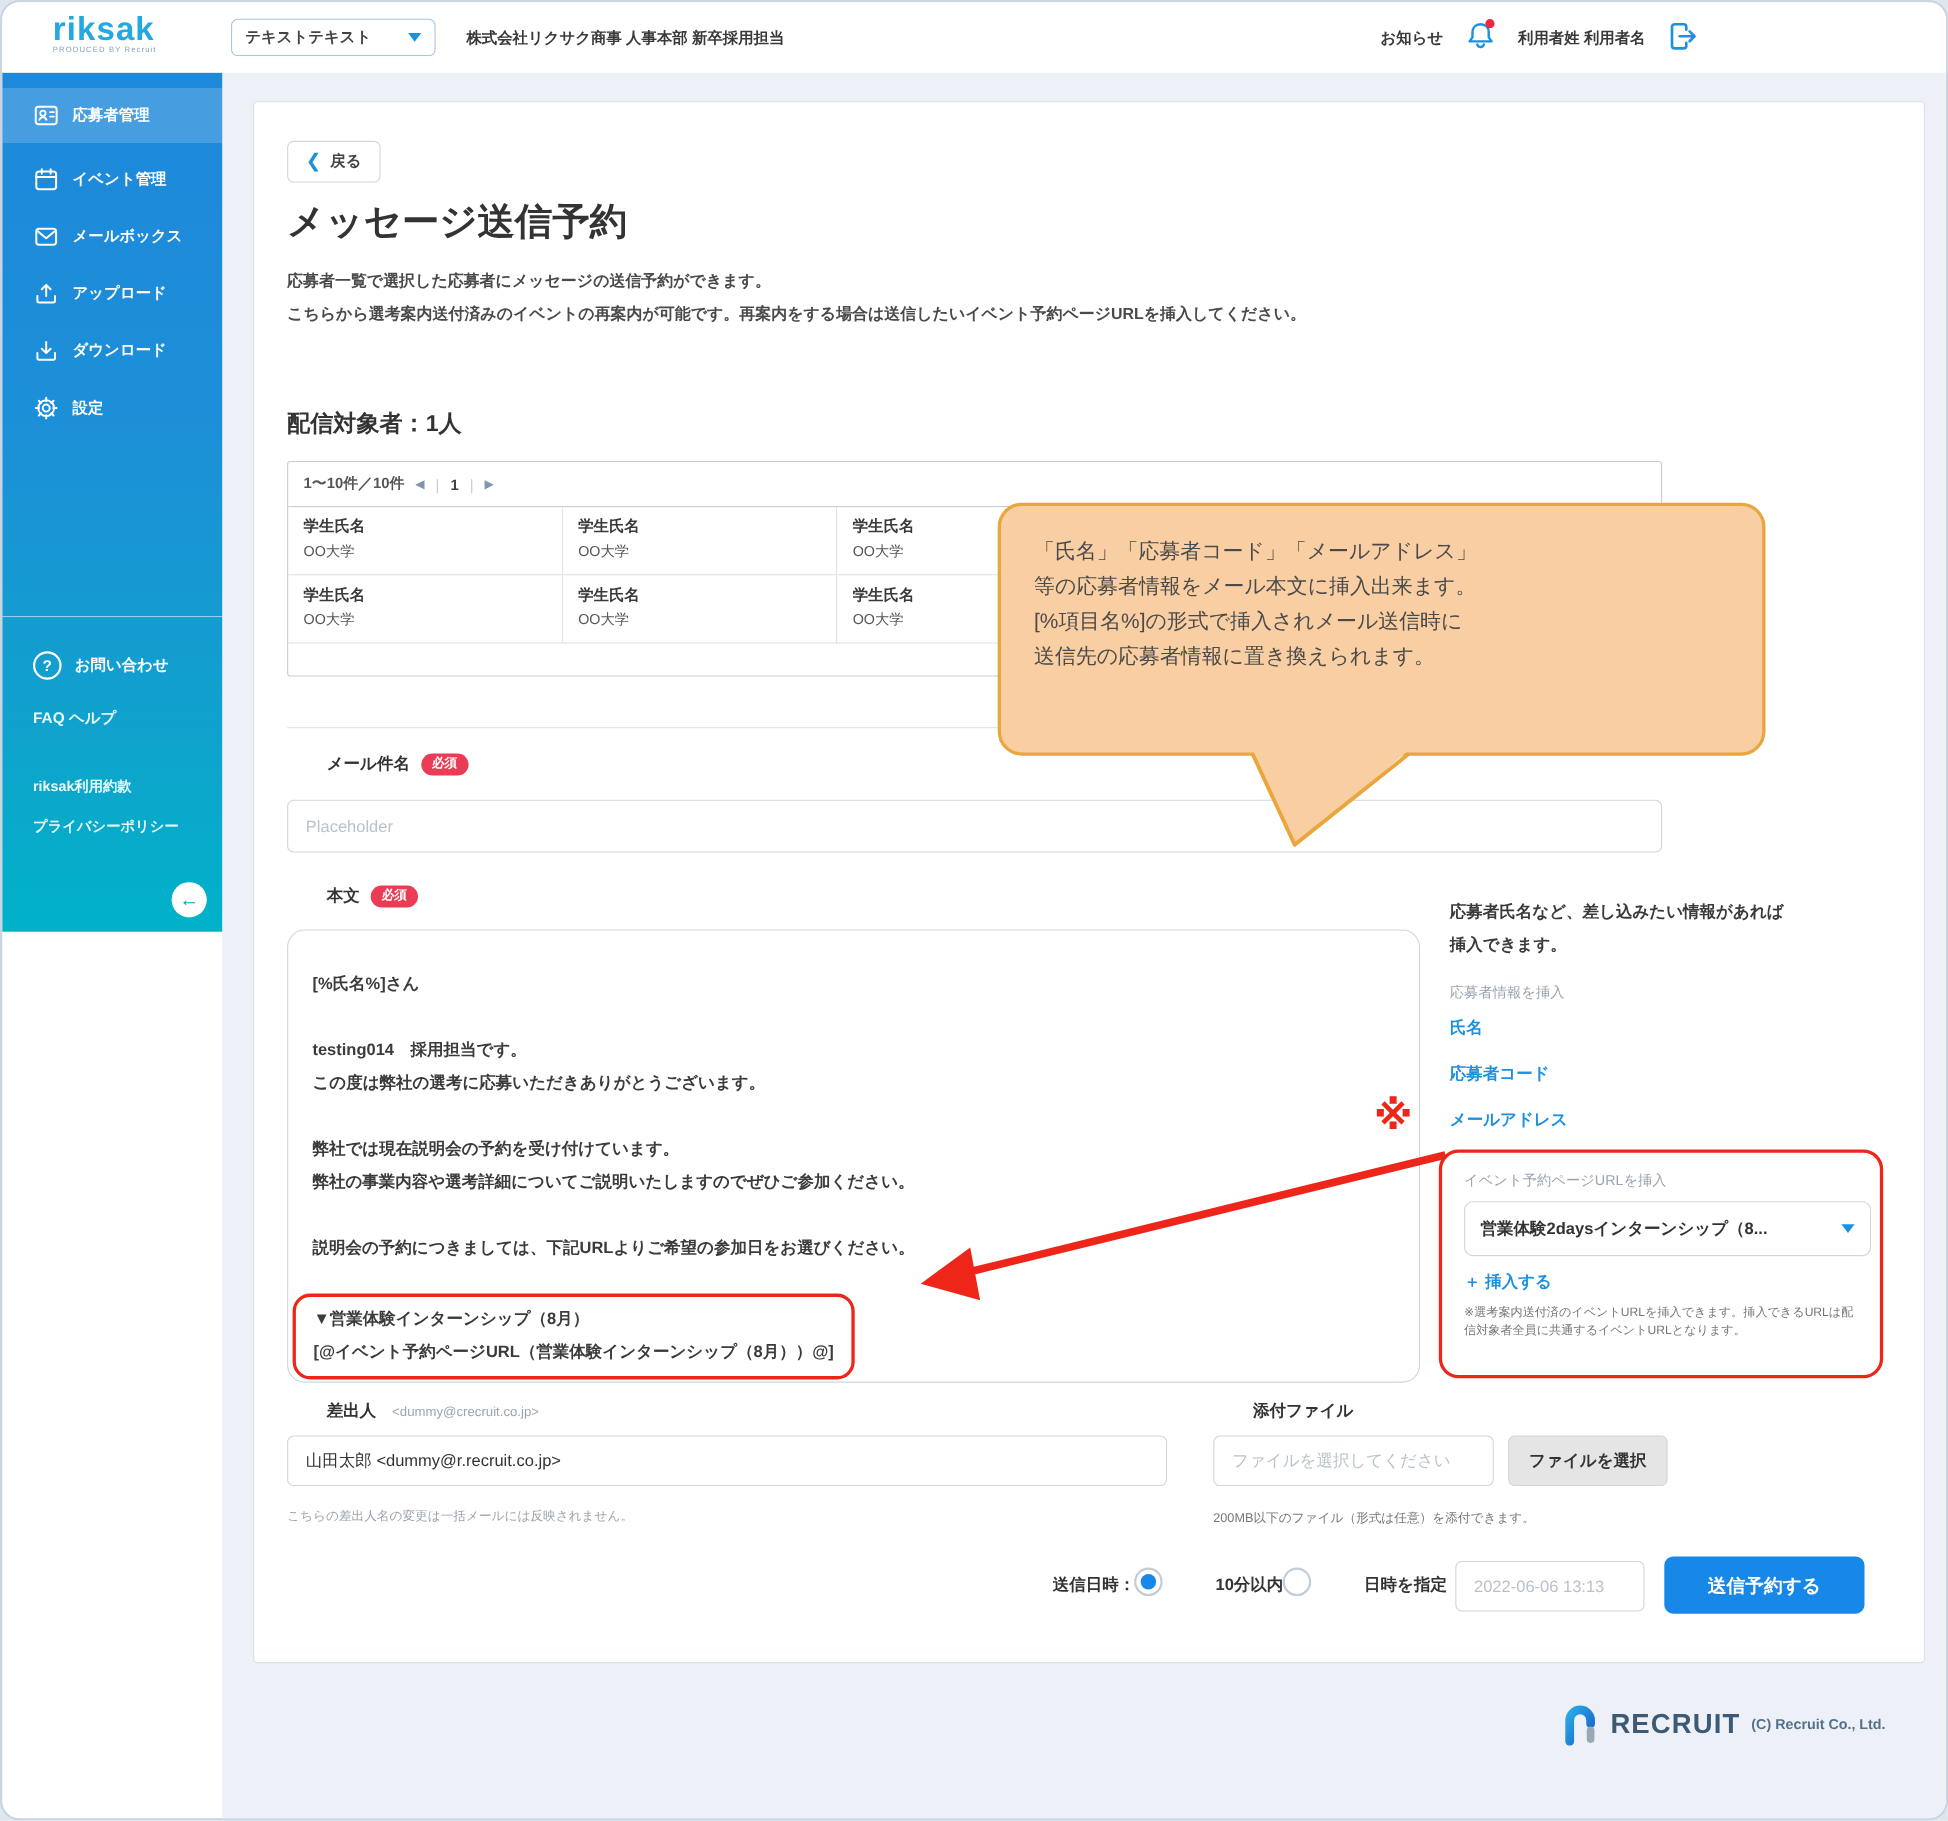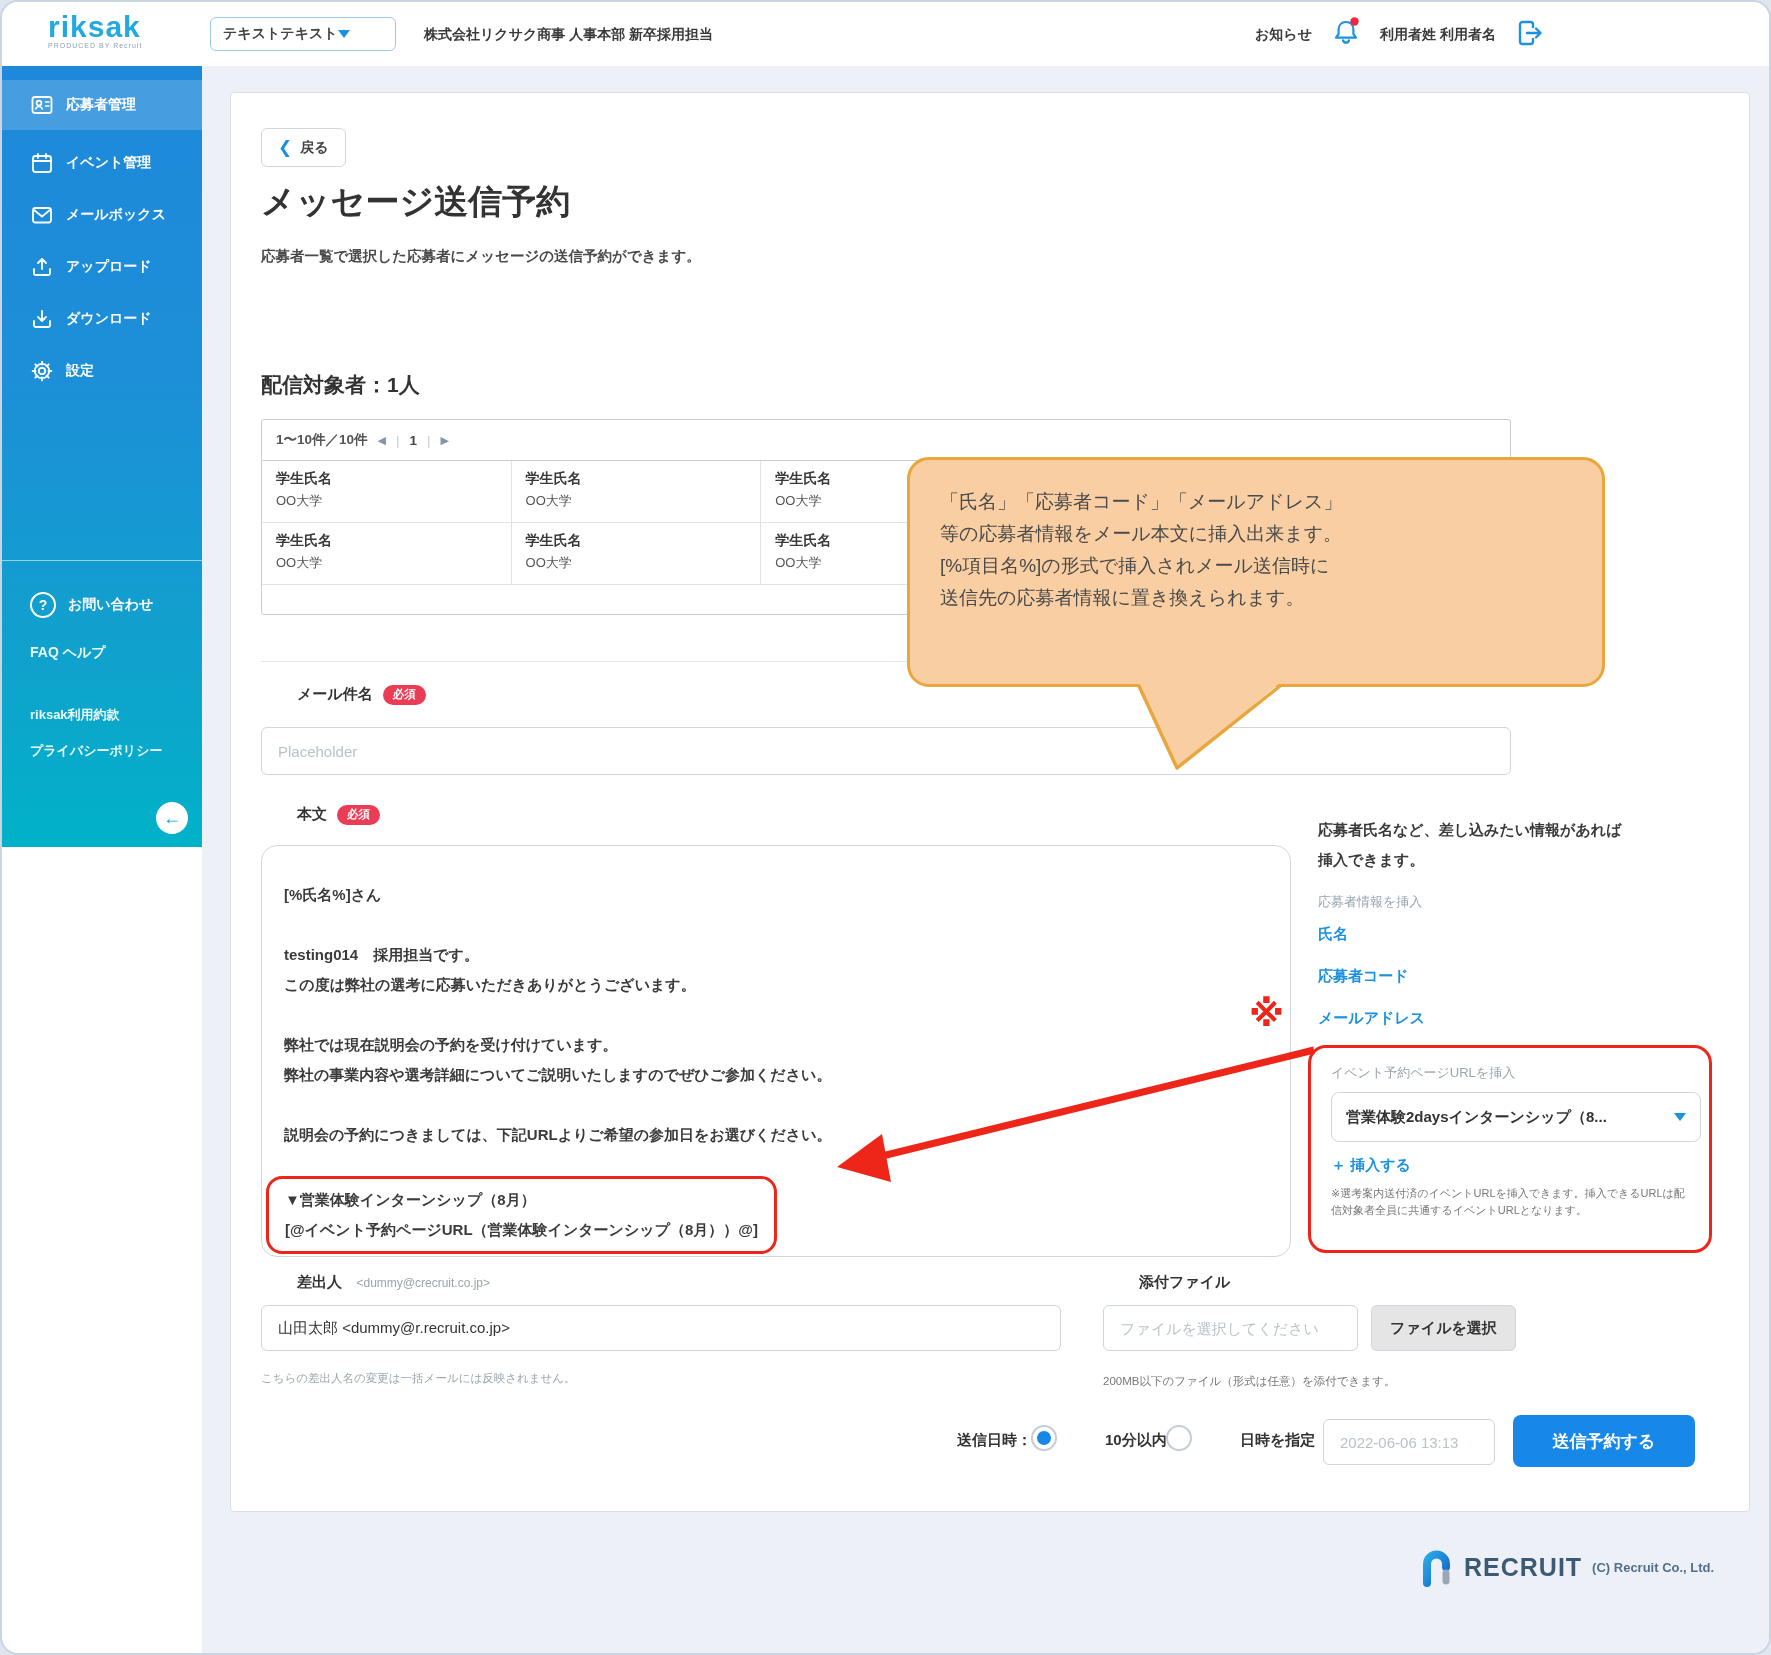--- a/index.html
+++ b/index.html
@@ -2,21 +2,21 @@
 <html><head>
 <meta charset="utf-8">
 <style>
   html,body{margin:0;padding:0;background:#dfe6ee;font-family:"Liberation Sans","DejaVu Sans",sans-serif;}
   .page{position:relative;width:1771px;height:1655px;background:#ffffff;border:2px solid #c9d5e2;border-radius:18px;overflow:hidden;box-sizing:border-box;}
   .abs{position:absolute;box-sizing:border-box;}
   
   .header{left:0;top:0;width:1771px;height:64px;background:#fff;z-index:3;}
   .logo-main{font-size:30px;font-weight:bold;color:#22a9e0;letter-spacing:1px;line-height:1;}
   .logo-sub{font-size:7px;color:#8aa0b4;letter-spacing:1px;}
-  .ws-select{display:flex;align-items:center;padding:12px 12px;border:1.5px solid #9fc7e8;border-radius:6px;background:#fff;font-size:14px;font-weight:bold;color:#444;}
+  .ws-select{display:flex;align-items:center;justify-content:space-between;padding:12px 12px;border:1.5px solid #9fc7e8;border-radius:6px;background:#fff;font-size:14px;font-weight:bold;color:#444;}
   .caret{width:0;height:0;border-left:6px solid transparent;border-right:6px solid transparent;border-top:8px solid #1b91e0;}
   .hdr-txt{font-size:14px;font-weight:bold;color:#3a3a3a;}
   
   .sidebar{left:0;top:64px;width:200px;height:781px;background:linear-gradient(180deg,#1e88da 0%,#1d8fd8 40%,#0fa3cc 78%,#00b2c8 100%);z-index:2;}
   .side-item{position:absolute;left:0;width:200px;height:50px;display:flex;align-items:center;gap:12px;padding-left:28px;color:#fff;font-size:14px;font-weight:bold;box-sizing:border-box;cursor:pointer;}
   .side-item.active{background:rgba(255,255,255,0.18);}
   .side-link{position:absolute;left:28px;color:#eafcff;font-size:13px;font-weight:bold;cursor:pointer;}
   .side-div{position:absolute;left:0;width:200px;height:1px;background:rgba(255,255,255,0.55);}
   .qmark{display:inline-flex;align-items:center;justify-content:center;width:22px;height:22px;border:2px solid #fff;border-radius:50%;color:#fff;font-size:14px;font-weight:bold;}
   .collapse-btn{position:absolute;display:flex;align-items:center;justify-content:center;width:32px;height:32px;border-radius:50%;background:#fff;color:#00a9c2;font-size:18px;font-weight:bold;cursor:pointer;}
@@ -162,20 +162,21 @@
 
   <div class="abs card">
 
     <div class="abs back-btn" style="left:30px;top:35px;">
       <span class="back-chev">❮</span>
       <span>戻る</span>
     </div>
 
     <div class="abs page-title" style="left:30px;top:86px;">メッセージ送信予約</div>
     <div class="abs desc" style="left:30px;top:148px;">応募者一覧で選択した応募者にメッセージの送信予約ができます。</div>
+    <div class="abs desc" style="left:30px;top:178px;">こちらから選考案内送付済みのイベントの再案内が可能です。再案内をする場合は送信したいイベント予約ページURLを挿入してください。</div>
 
     <div class="abs sec-h" style="left:30px;top:278px;">配信対象者：1人</div>
 
     <div class="abs rtable" style="left:30px;top:326px;width:1250px;height:196px;overflow:hidden;">
       <div class="pag-row">
         <span>1〜10件／10件</span>
         <span class="pag-arrow">◀</span>
         <span class="pag-sep">|</span>
         <span class="pag-page">1</span>
         <span class="pag-sep">|</span>

